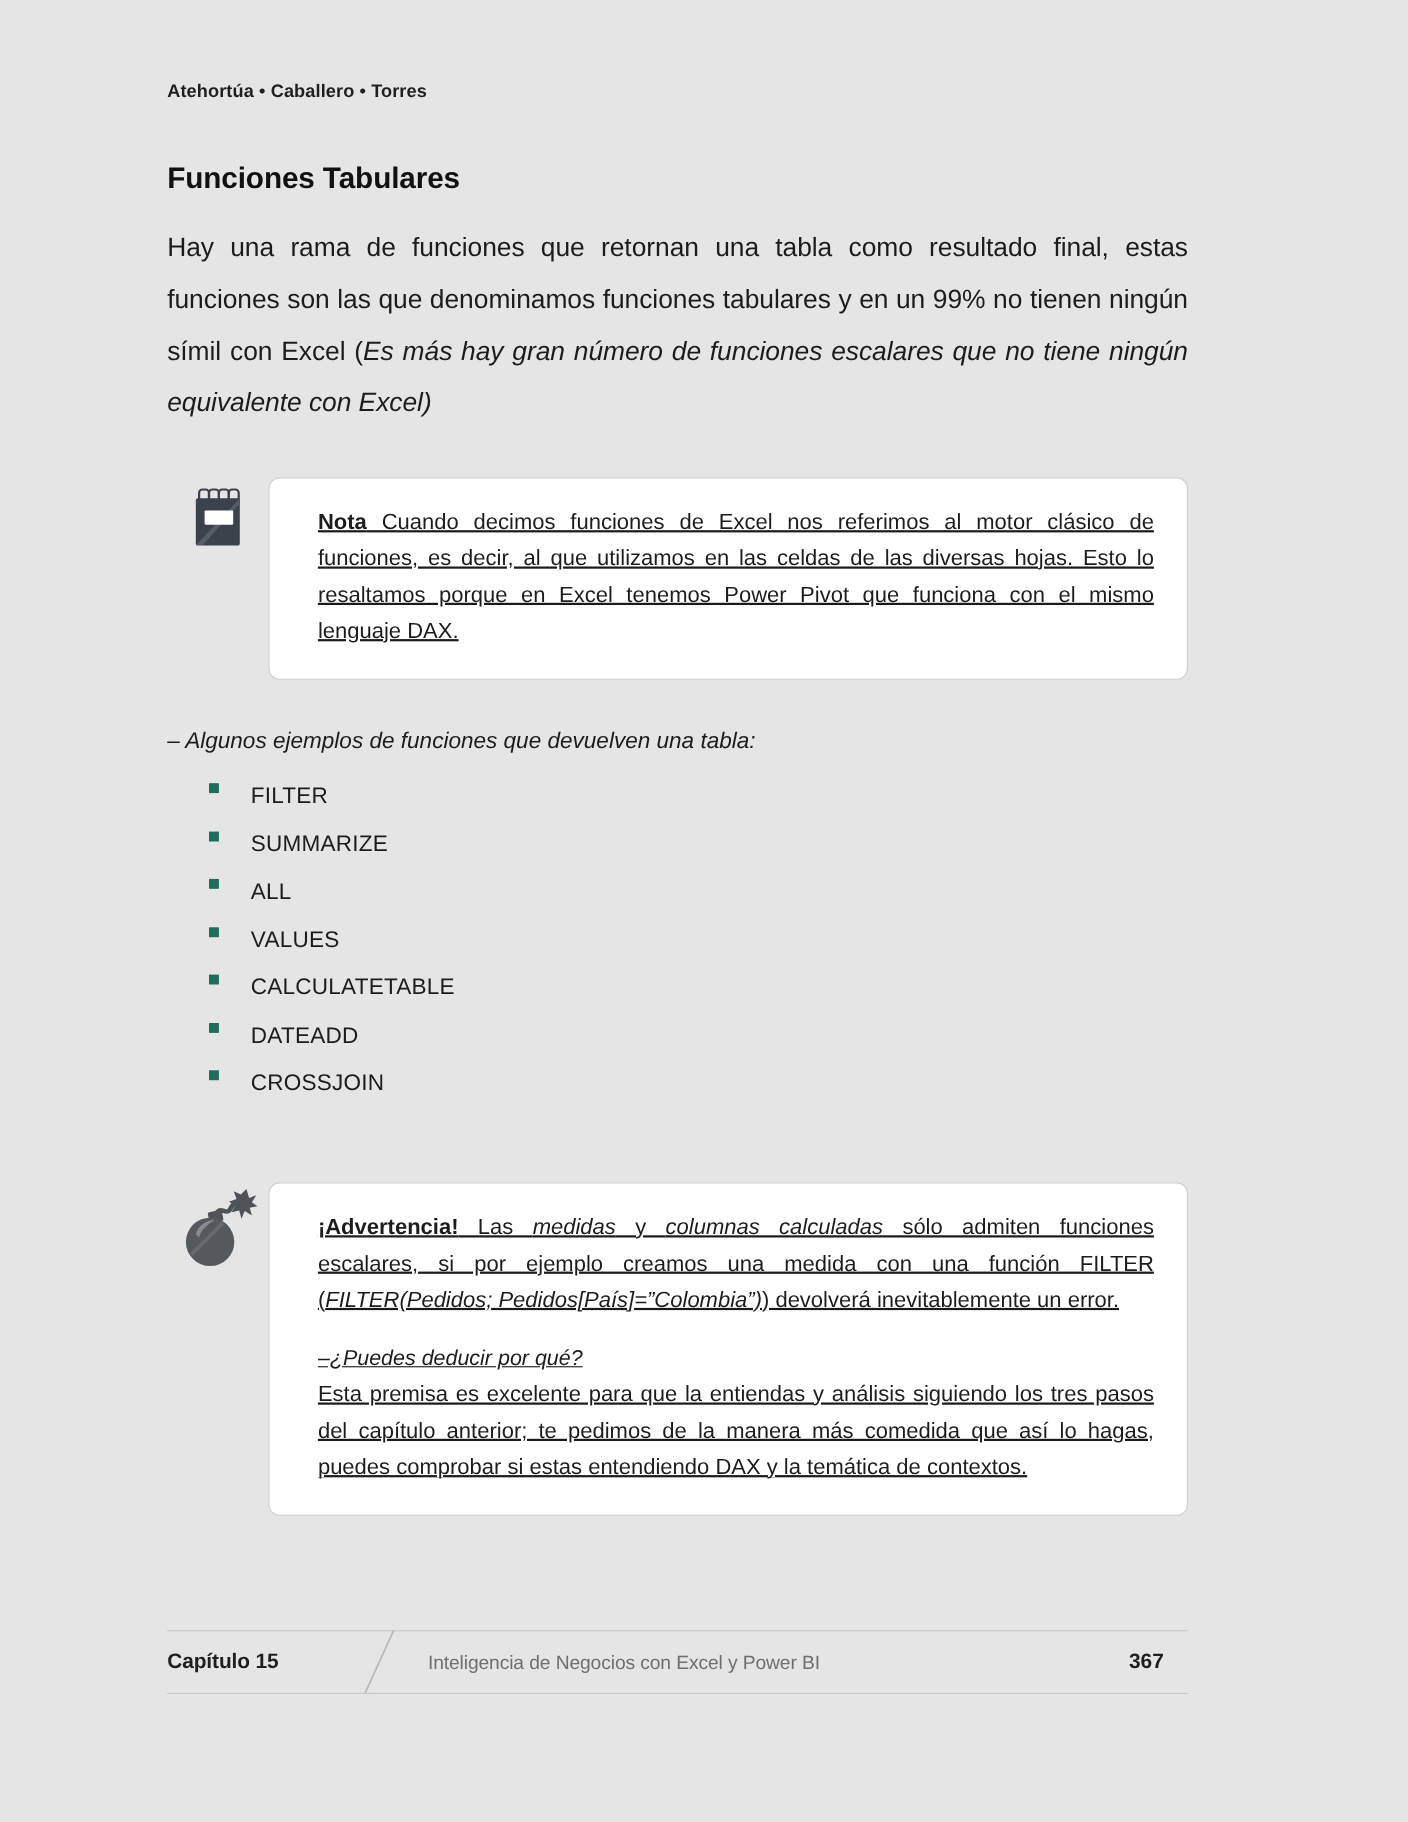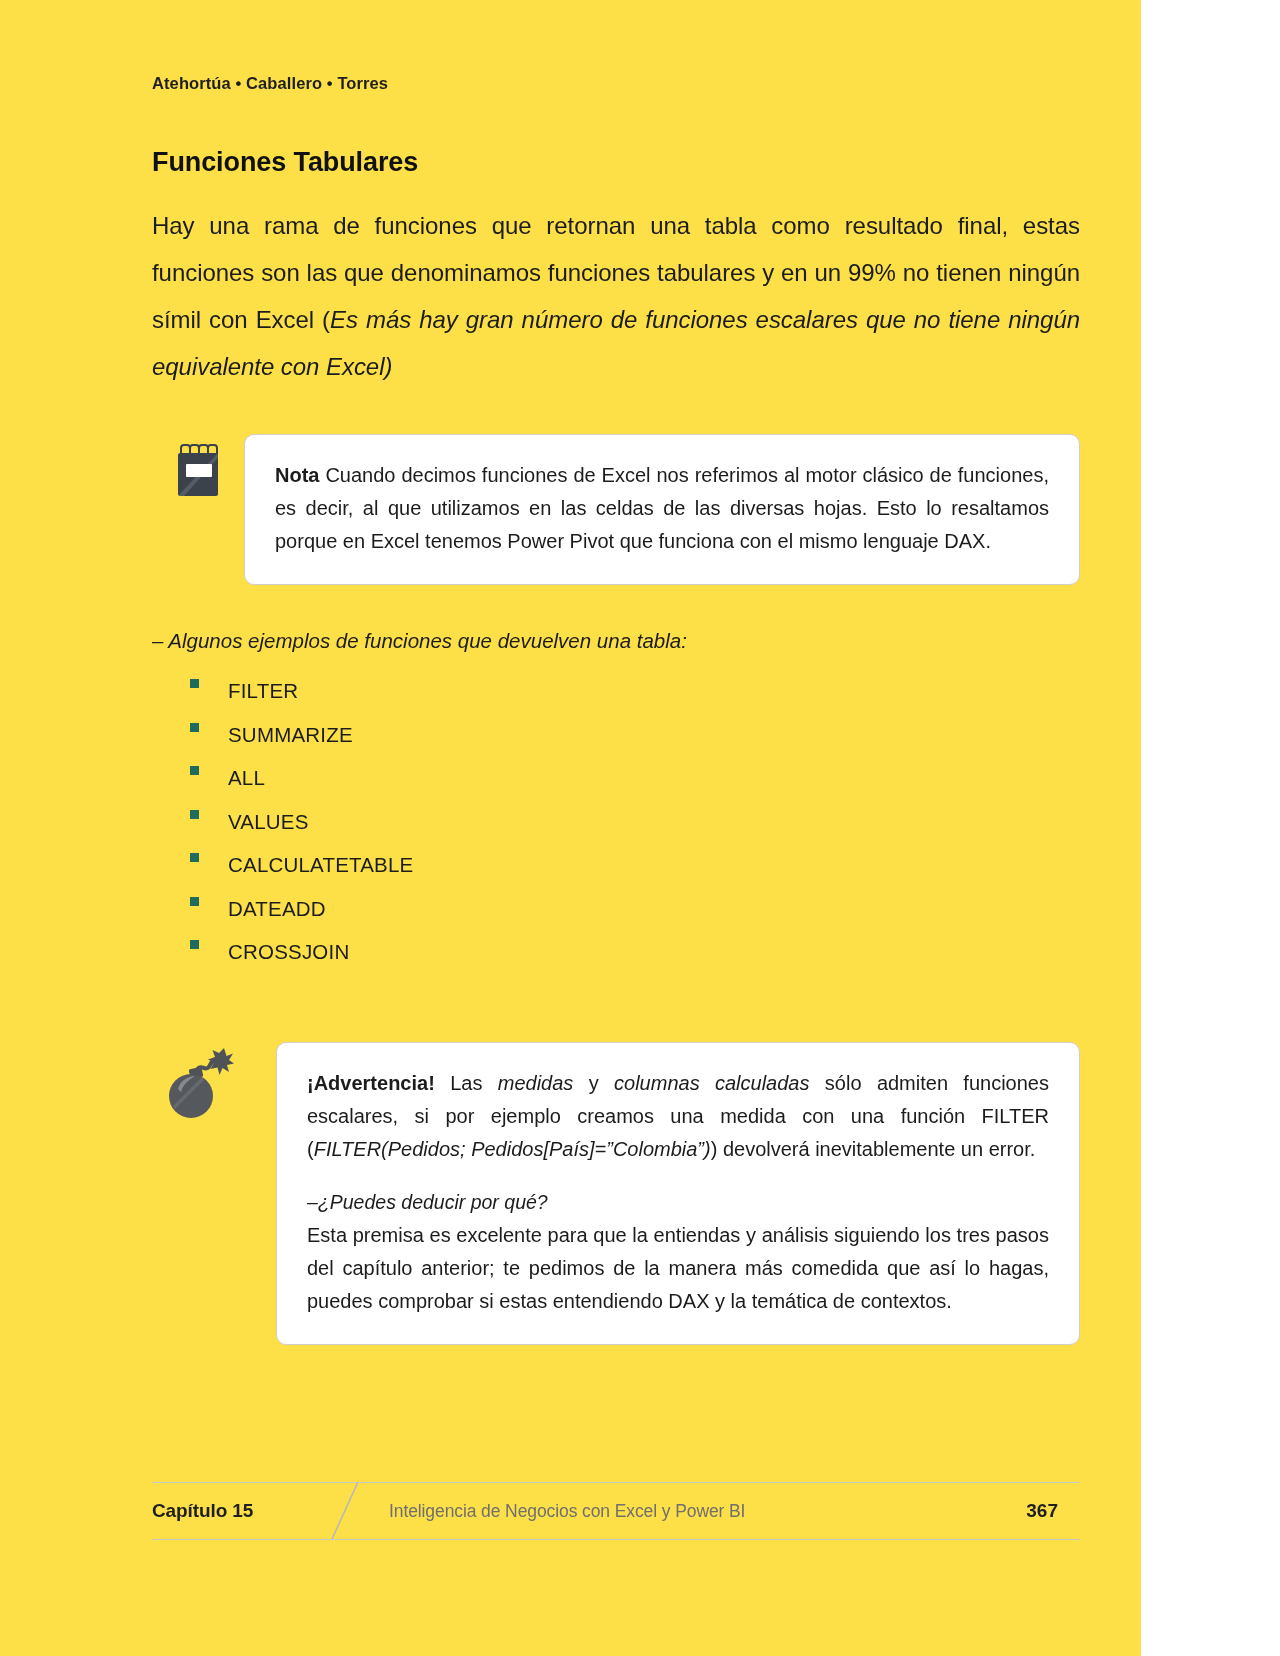--- a/index.html
+++ b/index.html
@@ -11,23 +11,23 @@
     width: 1280px;
     height: 1656px;
     font-family: "Liberation Sans", sans-serif;
     color: #1a1a1a;
     position: relative;
     overflow: hidden;
   }
   .page {
     position: absolute;
     left: 0; top: 0;
-    width: 1141px;
+    width: 1280px;
     height: 1656px;
-    background: #fde047;
+    background: #e5e5e5;
   }
   .content {
     position: absolute;
     left: 152px;
     top: 0;
     width: 928px;
   }
 
   
   .running-head {
@@ -70,23 +70,24 @@
     width: 92px;
     flex: 0 0 92px;
     display: flex;
     justify-content: center;
     padding-top: 8px;
   }
   .callout-box {
     flex: 1 1 auto;
     border: 1px solid #cfcfcf;
     border-radius: 10px;
-    padding: 24px 30px 26px 30px;
+    padding: 24px 30px 26px 44px;
     background: #fff;
     box-sizing: border-box;
+    text-decoration: underline;
   }
   .callout-text {
     font-size: 20px;
     line-height: 33px;
     text-align: justify;
     color: #1c1c1c;
   }
   .callout-text .b { font-weight: 700; }
   .callout-text .em { font-style: italic; }
   .callout-q {
@@ -282,21 +283,21 @@
       <li>
         <span class="sq"></span>
         <span>DATEADD</span>
       </li>
       <li>
         <span class="sq"></span>
         <span>CROSSJOIN</span>
       </li>
     </ul>
 
-    <div class="callout" style="margin-top:58px;gap:32px;">
+    <div class="callout" style="margin-top:58px;">
       <div class="callout-icon-wrap" style="padding-top:2px;">
         <svg class="bomb" viewBox="0 0 72 76">
 
           <polygon points="62,4 64.5,12 71,9.5 67,16 72,19.5 65,21 67,28 60.5,24 57.5,31 55.5,23.5 48.5,25 52,18.5 46,15.5 53,13 50.5,6 57,9" fill="#4f5357"></polygon>
 
           <path d="M35,26 C39,18 44,30 48,21 C51,14 55,18 58,13" stroke="#4f5357" stroke-width="4.2" fill="none" stroke-linecap="round"></path>
 
           <rect x="27.5" y="24" width="13" height="10" rx="1.5" transform="rotate(-12 34 29)" fill="#4f5357"></rect>
 
           <circle cx="29" cy="52" r="22" fill="#55595e"></circle>

